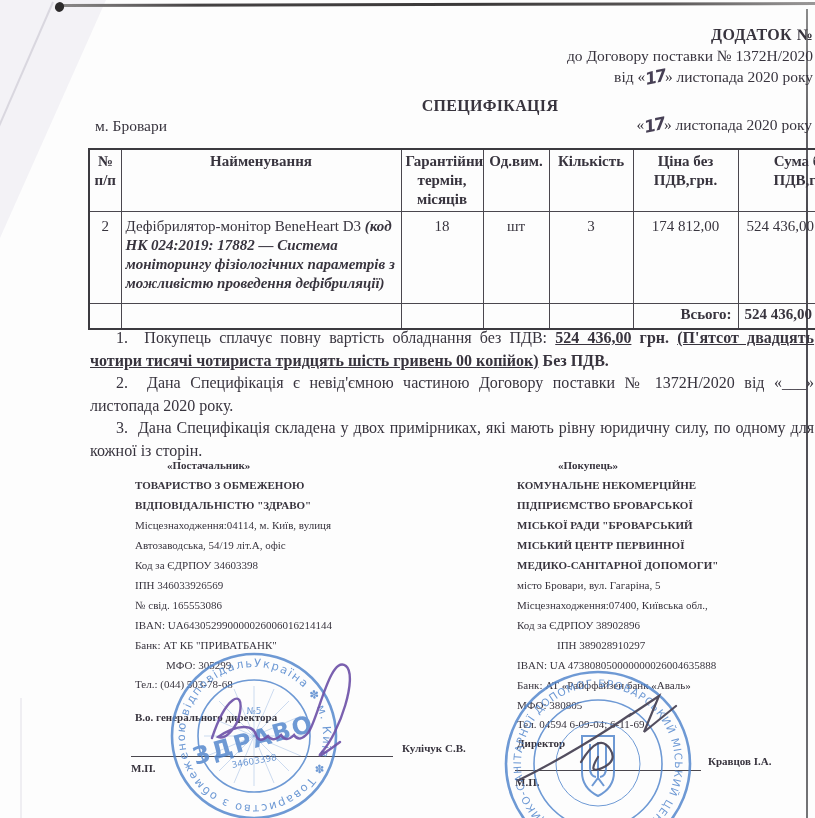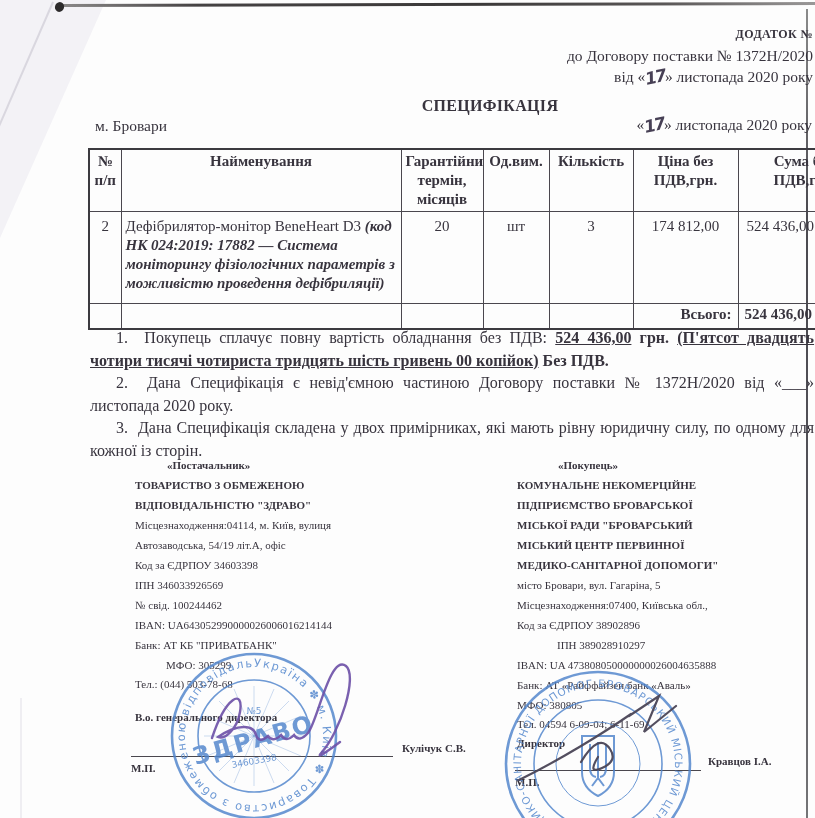--- a/index.html
+++ b/index.html
@@ -22,21 +22,21 @@
     background:linear-gradient(90deg,#8a8888,#454243 18%,#3b3939 55%,#5a5757 80%,#9a9898);
     transform:rotate(-0.15deg);}
   .top-blob{left:55px;top:2px;width:9px;height:10px;background:#2c2a2b;border-radius:50%;
     transform:rotate(25deg);}
   .right-edge{left:806px;top:9px;width:2px;height:809px;
     background:linear-gradient(#8b8b8b,#4b4a50 25%,#54535a 70%,#757577);}
   .bottom-left-line{left:20px;top:698px;width:2px;height:120px;background:#efeef2;}
 
   
   .hdr{top:24px;right:2px;text-align:right;}
-  .hdr .l1{font-size:12px;font-weight:bold;letter-spacing:.4px;}
+  .hdr .l1{font-size:16px;font-weight:bold;letter-spacing:.4px;}
   .title{top:97px;left:152px;width:676px;text-align:center;font-size:16px;font-weight:bold;letter-spacing:.3px;}
   .cityrow-city{top:115px;left:95px;}
   .cityrow-date{top:114px;right:3px;}
   .hand{display:inline-block;font-family:"DejaVu Sans",sans-serif;font-style:italic;font-weight:bold;
     font-size:17px;color:#474055;letter-spacing:-2px;transform:rotate(-12deg) translateY(1px);}
 
   
   table.spec{border-collapse:collapse;table-layout:fixed;width:780px;
     border:2px solid #3c3a40;}
   table.spec th,table.spec td{border:1px solid #4a474e;vertical-align:top;padding:2px 4px;
@@ -113,21 +113,21 @@
         <th class="h">Кількість</th>
         <th class="h">Ціна без ПДВ,грн.</th>
         <th class="h">Сума без ПДВ,грн</th>
       </tr>
       <tr class="data">
         <td class="c">2</td>
         <td class="name-cell">
           <span>Дефібрилятор-монітор BeneHeart D3</span>
           <span class="name-detail">(код НК 024:2019: 17882 — Система моніторингу фізіологічних параметрів з можливістю проведення дефібриляції)</span>
         </td>
-        <td class="c">20</td>
+        <td class="c">18</td>
         <td class="c">шт</td>
         <td class="c">3</td>
         <td class="c">174 812,00</td>
         <td style="padding-left:8px;">524 436,00</td>
       </tr>
       <tr class="total">
         <td></td>
         <td></td>
         <td></td>
         <td></td>
@@ -159,21 +159,21 @@
   </div>
 
   <div>
     <div class="party-line b" style="left:167px;top:459px;">«Постачальник»</div>
     <div class="party-line b" style="left:135px;top:479px;">ТОВАРИСТВО З ОБМЕЖЕНОЮ</div>
     <div class="party-line b" style="left:135px;top:499px;">ВІДПОВІДАЛЬНІСТЮ "ЗДРАВО"</div>
     <div class="party-line" style="left:135px;top:519px;">Місцезнаходження:04114, м. Київ, вулиця</div>
     <div class="party-line" style="left:135px;top:539px;">Автозаводська, 54/19 літ.А, офіс</div>
     <div class="party-line" style="left:135px;top:559px;">Код за ЄДРПОУ 34603398</div>
     <div class="party-line" style="left:135px;top:579px;">ІПН 346033926569</div>
-    <div class="party-line" style="left:135px;top:599px;">№ свід.  100244462</div>
+    <div class="party-line" style="left:135px;top:599px;">№ свід.  165553086</div>
     <div class="party-line" style="left:135px;top:619px;">IBAN: UA643052990000026006016214144</div>
     <div class="party-line" style="left:135px;top:639px;">Банк: АТ КБ "ПРИВАТБАНК"</div>
     <div class="party-line" style="left:135px;top:659px;margin-left:31px;">МФО: 305299</div>
     <div class="party-line" style="left:135px;top:678px;">Тел.: (044) 503-78-68</div>
     <div class="party-line b" style="left:135px;top:711px;">В.о. генерального директора</div>
     <div class="sig-line" style="left:131px;top:756px;width:262px;"></div>
     <div class="party-line b" style="left:402px;top:742px;">Кулічук С.В.</div>
     <div class="party-line mp" style="left:131px;top:762px;">М.П.</div>
   </div>
 

